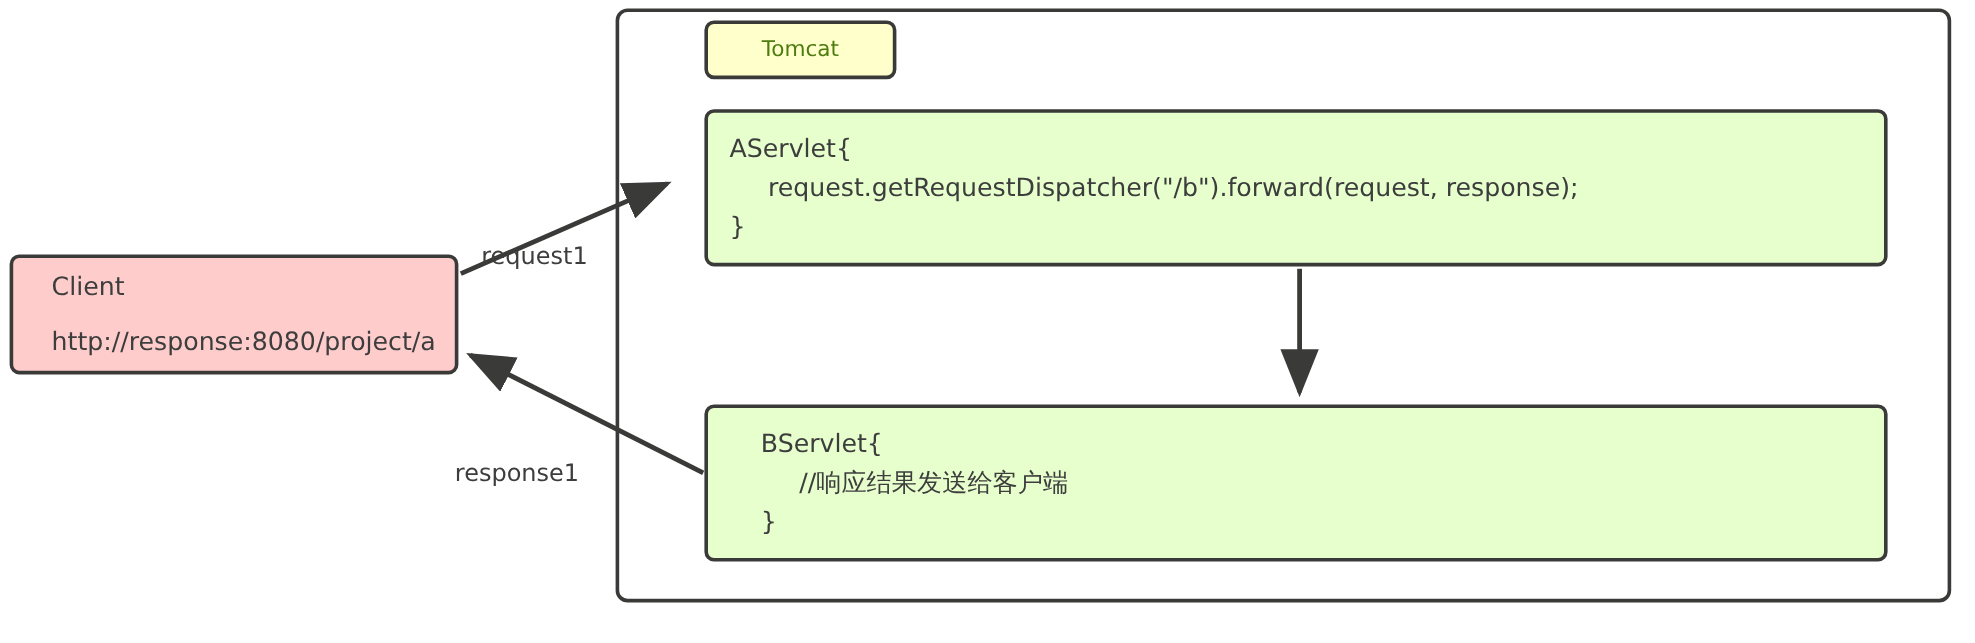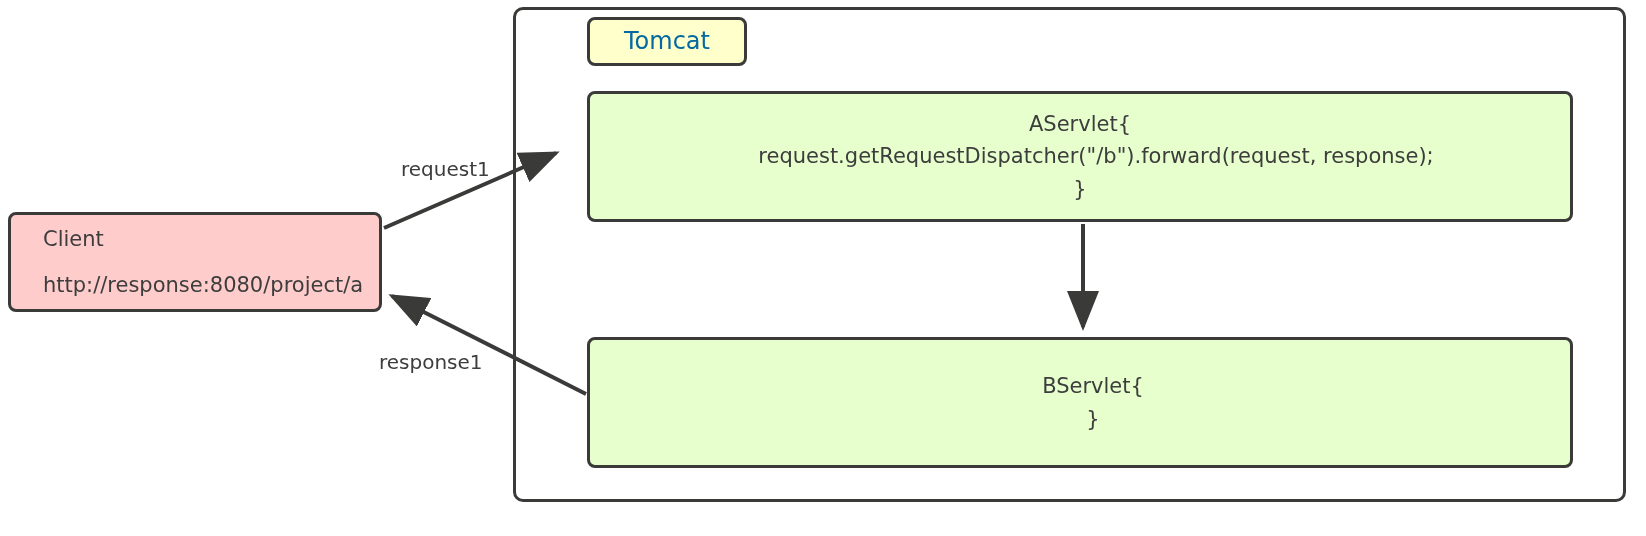--- a/index.html
+++ b/index.html
@@ -45,22 +45,22 @@
     left: 587px;
     top: 17px;
     width: 160px;
     height: 49px;
     background: #ffffcc;
     display: flex;
     align-items: center;
     justify-content: center;
   }
   #tomcat-label-box .node-text {
-    font-size: 24px;
-    color: #0369a1;
+    font-size: 18px;
+    color: #4d7c0f;
     line-height: 1.1;
   }
   
   #client-box {
     left: 8px;
     top: 212px;
     width: 374px;
     height: 100px;
     background: #ffcccc;
     padding: 12px 16px;
@@ -85,33 +85,33 @@
     flex-direction: column;
     justify-content: center;
   }
   #aservlet-box { top: 91px; }
   #bservlet-box { top: 337px; padding-left: 44px; }
   .code-line {
     font-size: 21px;
     color: #3d3d3d;
     line-height: 1.55;
     white-space: pre;
-    text-align: center;
   }
   .code-indent { padding-left: 32px; }
   
   .edge-label {
     position: absolute;
     font-size: 20px;
     color: #3d3d3d;
     white-space: nowrap;
     background: transparent;
+    margin-top: 44px;
   }
   #label-request1 { left: 401px; top: 157px; }
-  #label-response1 { left: 379px; top: 350px; text-align: right; }
+  #label-response1 { left: 379px; top: 338px; text-align: right; }
 </style>
 </head>
 <body>
 
 <div id="canvas">
 
   <div class="node" id="tomcat-container"></div>
 
   <div class="node" id="tomcat-label-box">
     <span class="node-text">Tomcat</span>
@@ -123,20 +123,21 @@
   </div>
 
   <div class="node servlet-box" id="aservlet-box">
     <span class="code-line">AServlet{</span>
     <span class="code-line code-indent">request.getRequestDispatcher("/b").forward(request, response);</span>
     <span class="code-line">}</span>
   </div>
 
   <div class="node servlet-box" id="bservlet-box">
     <span class="code-line">BServlet{</span>
+    <span class="code-line code-indent">//响应结果发送给客户端</span>
     <span class="code-line">}</span>
   </div>
 
   <svg class="svg-layer" viewBox="0 0 1646 536" xmlns="http://www.w3.org/2000/svg">
     <defs>
       <marker id="arrowhead" markerWidth="10" markerHeight="8" refX="9" refY="4" orient="auto" markerUnits="strokeWidth">
         <path d="M0,0 L10,4 L0,8 z" fill="#3a3a38"></path>
       </marker>
     </defs>
 

